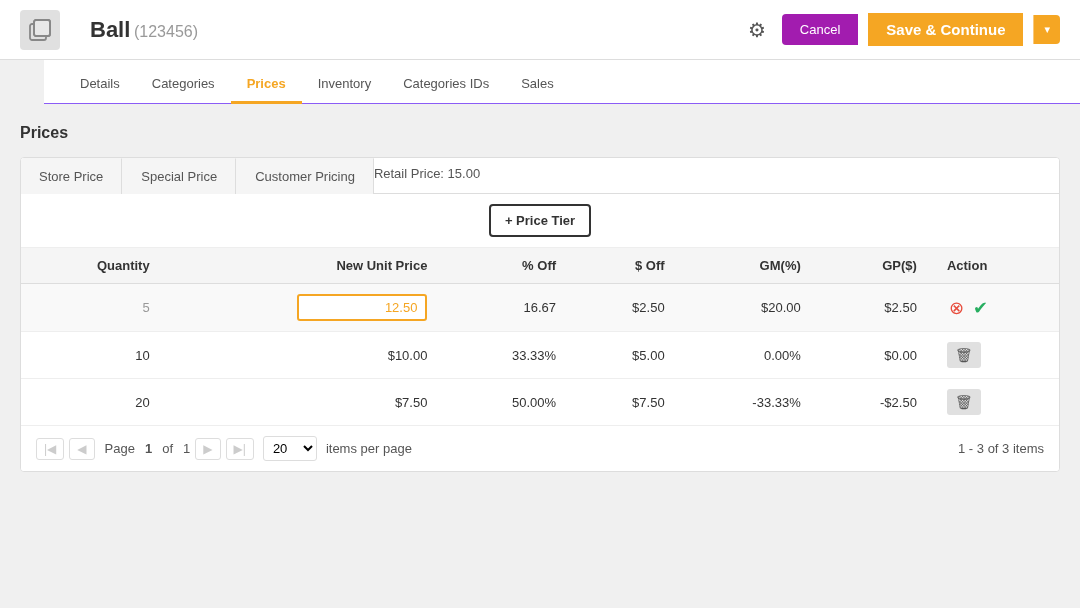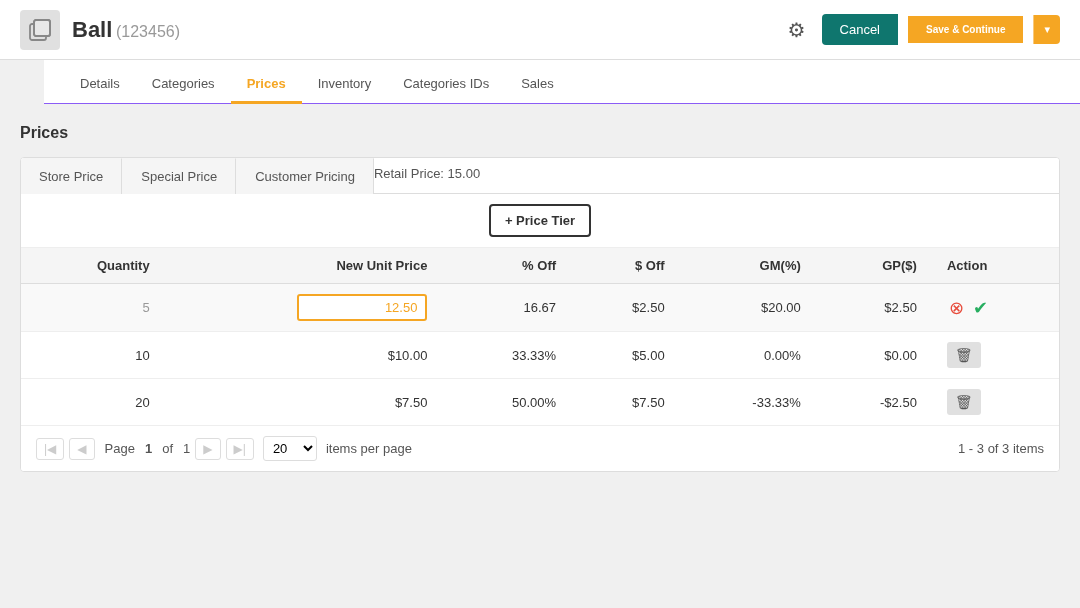--- a/index.html
+++ b/index.html
@@ -11,21 +11,21 @@
       border-bottom: 1px solid #ddd;
       padding: 0 20px;
       height: 60px;
       display: flex;
       align-items: center;
       justify-content: space-between;
     }
     .header-left {
       display: flex;
       align-items: center;
-      gap: 12px;
+      gap: 30px;
     }
     .product-icon {
       width: 40px; height: 40px;
       background: #e0e0e0;
       border-radius: 4px;
       display: flex; align-items: center; justify-content: center;
     }
     .product-icon svg { width: 28px; height: 28px; }
     .product-title {
       font-size: 22px;
@@ -44,36 +44,36 @@
     }
     .gear-btn {
       background: none;
       border: none;
       cursor: pointer;
       font-size: 20px;
       color: #555;
       padding: 6px;
     }
     .btn-cancel {
-      background: #0f766e;
+      background: #a21caf;
       color: #fff;
       border: none;
       padding: 8px 18px;
       border-radius: 4px 0 0 4px;
       cursor: pointer;
       font-size: 13px;
     }
     .btn-save {
       background: #f5a623;
       color: #fff;
       border: none;
       padding: 8px 18px;
       border-radius: 0;
       cursor: pointer;
-      font-size: 10px;
+      font-size: 15px;
       font-weight: bold;
     }
     .btn-dropdown {
       background: #f5a623;
       color: #fff;
       border: none;
       border-left: 1px solid rgba(255,255,255,0.4);
       padding: 8px 10px;
       border-radius: 0 4px 4px 0;
       cursor: pointer;

